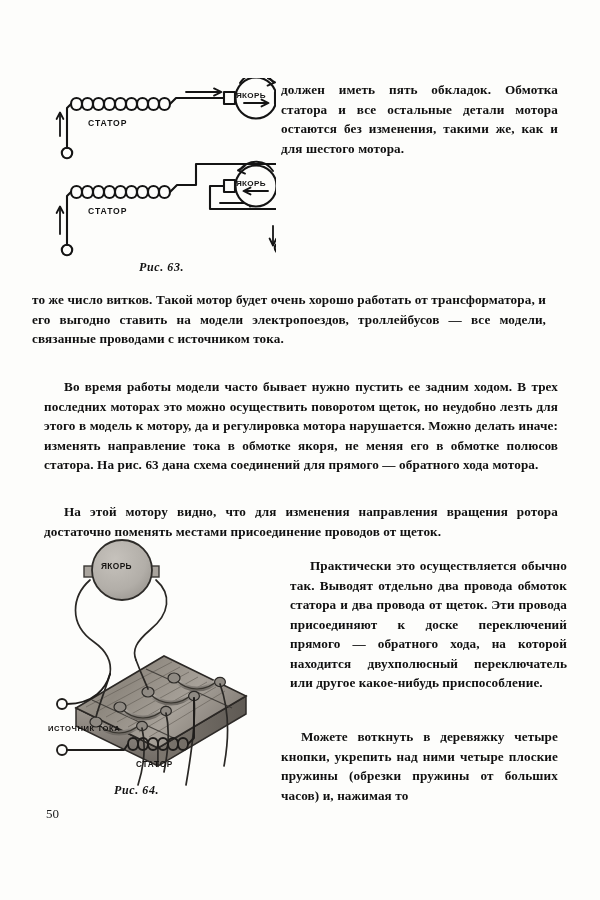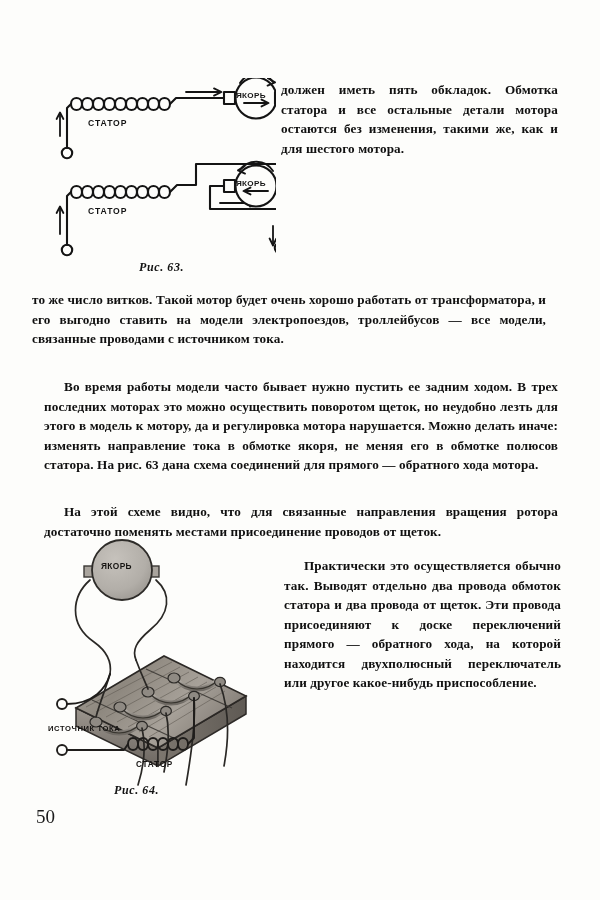--- a/index.html
+++ b/index.html
@@ -30,43 +30,43 @@
     letter-spacing: 0.1px;
     -webkit-font-smoothing: none;
   }
   .para.indent { text-indent: 20px; }
 
   #p-top    { left: 281px; top: 80px;  width: 277px; }
   #p-if     { left: 281px; top: 181px; width: 277px; }
   #p-full1  { left: 32px;  top: 290px; width: 514px; }
   #p-full2  { left: 44px;  top: 377px; width: 514px; }
   #p-full3  { left: 44px;  top: 502px; width: 514px; }
-  #p-right2 { left: 284px; top: 556px; width: 277px; }
+  #p-right2 { left: 290px; top: 556px; width: 277px; }
   #p-right3 { left: 281px; top: 727px; width: 277px; }
 
   
   .caption {
     position: absolute;
     font-family: "Liberation Serif", serif;
     font-style: italic;
     font-weight: 700;
     font-size: 12px;
     color: #141414;
     letter-spacing: 0.6px;
   }
   #cap63 { left: 139px; top: 260px; }
   #cap64 { left: 114px; top: 783px; text-align: center; }
 
   
   #pageno {
     position: absolute;
-    left: 36px;
+    left: 46px;
     top: 806px;
     font-family: "Liberation Serif", serif;
-    font-size: 19px;
+    font-size: 13px;
     color: #1b1b1b;
   }
 
   
   .fig { position: absolute; }
   #fig63 { left: 44px; top: 78px;  width: 232px; height: 180px; }
   #fig64 { left: 46px; top: 538px; width: 220px; height: 245px; }
 
   .fig svg { display: block; }
 </style>
@@ -289,20 +289,21 @@
 
   <div class="caption" id="cap64">Рис. 64.</div>
 
   <div class="para" id="p-top">должен иметь пять обкладок. Обмотка статора и все остальные детали мотора остаются без изменения, такими же, как и для шестого мотора.</div>
 
 
   <div class="para" id="p-full1">то же число витков. Такой мотор будет очень хорошо работать от трансформатора, и его выгодно ставить на модели электропоездов, троллейбусов — все модели, связанные проводами с источником тока.</div>
 
   <div class="para indent" id="p-full2">Во время работы модели часто бывает нужно пустить ее задним ходом. В трех последних моторах это можно осуществить поворотом щеток, но неудобно лезть для этого в модель к мотору, да и регулировка мотора нарушается. Можно делать иначе: изменять направление тока в обмотке якоря, не меняя его в обмотке полюсов статора. На рис. 63 дана схема соединений для прямого — обратного хода мотора.</div>
 
-  <div class="para indent" id="p-full3">На этой схеме видно, что для связанные направления вращения ротора достаточно поменять местами присоединение проводов от щеток.</div>
+  <div class="para indent" id="p-full3">На этой мотору видно, что для изменения направления вращения ротора достаточно поменять местами присоединение проводов от щеток.</div>
 
   <div class="para indent" id="p-right2">Практически это осуществляется обычно так. Выводят отдельно два провода обмоток статора и два провода от щеток. Эти провода присоединяют к доске переключений прямого — обратного хода, на которой находится двухполюсный переключатель или другое какое-нибудь приспособление.</div>
 
+  <div class="para indent" id="p-right3">Можете воткнуть в деревяжку четыре кнопки, укрепить над ними четыре плоские пружины (обрезки пружины от больших часов) и, нажимая то</div>
 
   <div id="pageno">50</div>
 
 </div>
 
 </body></html>

